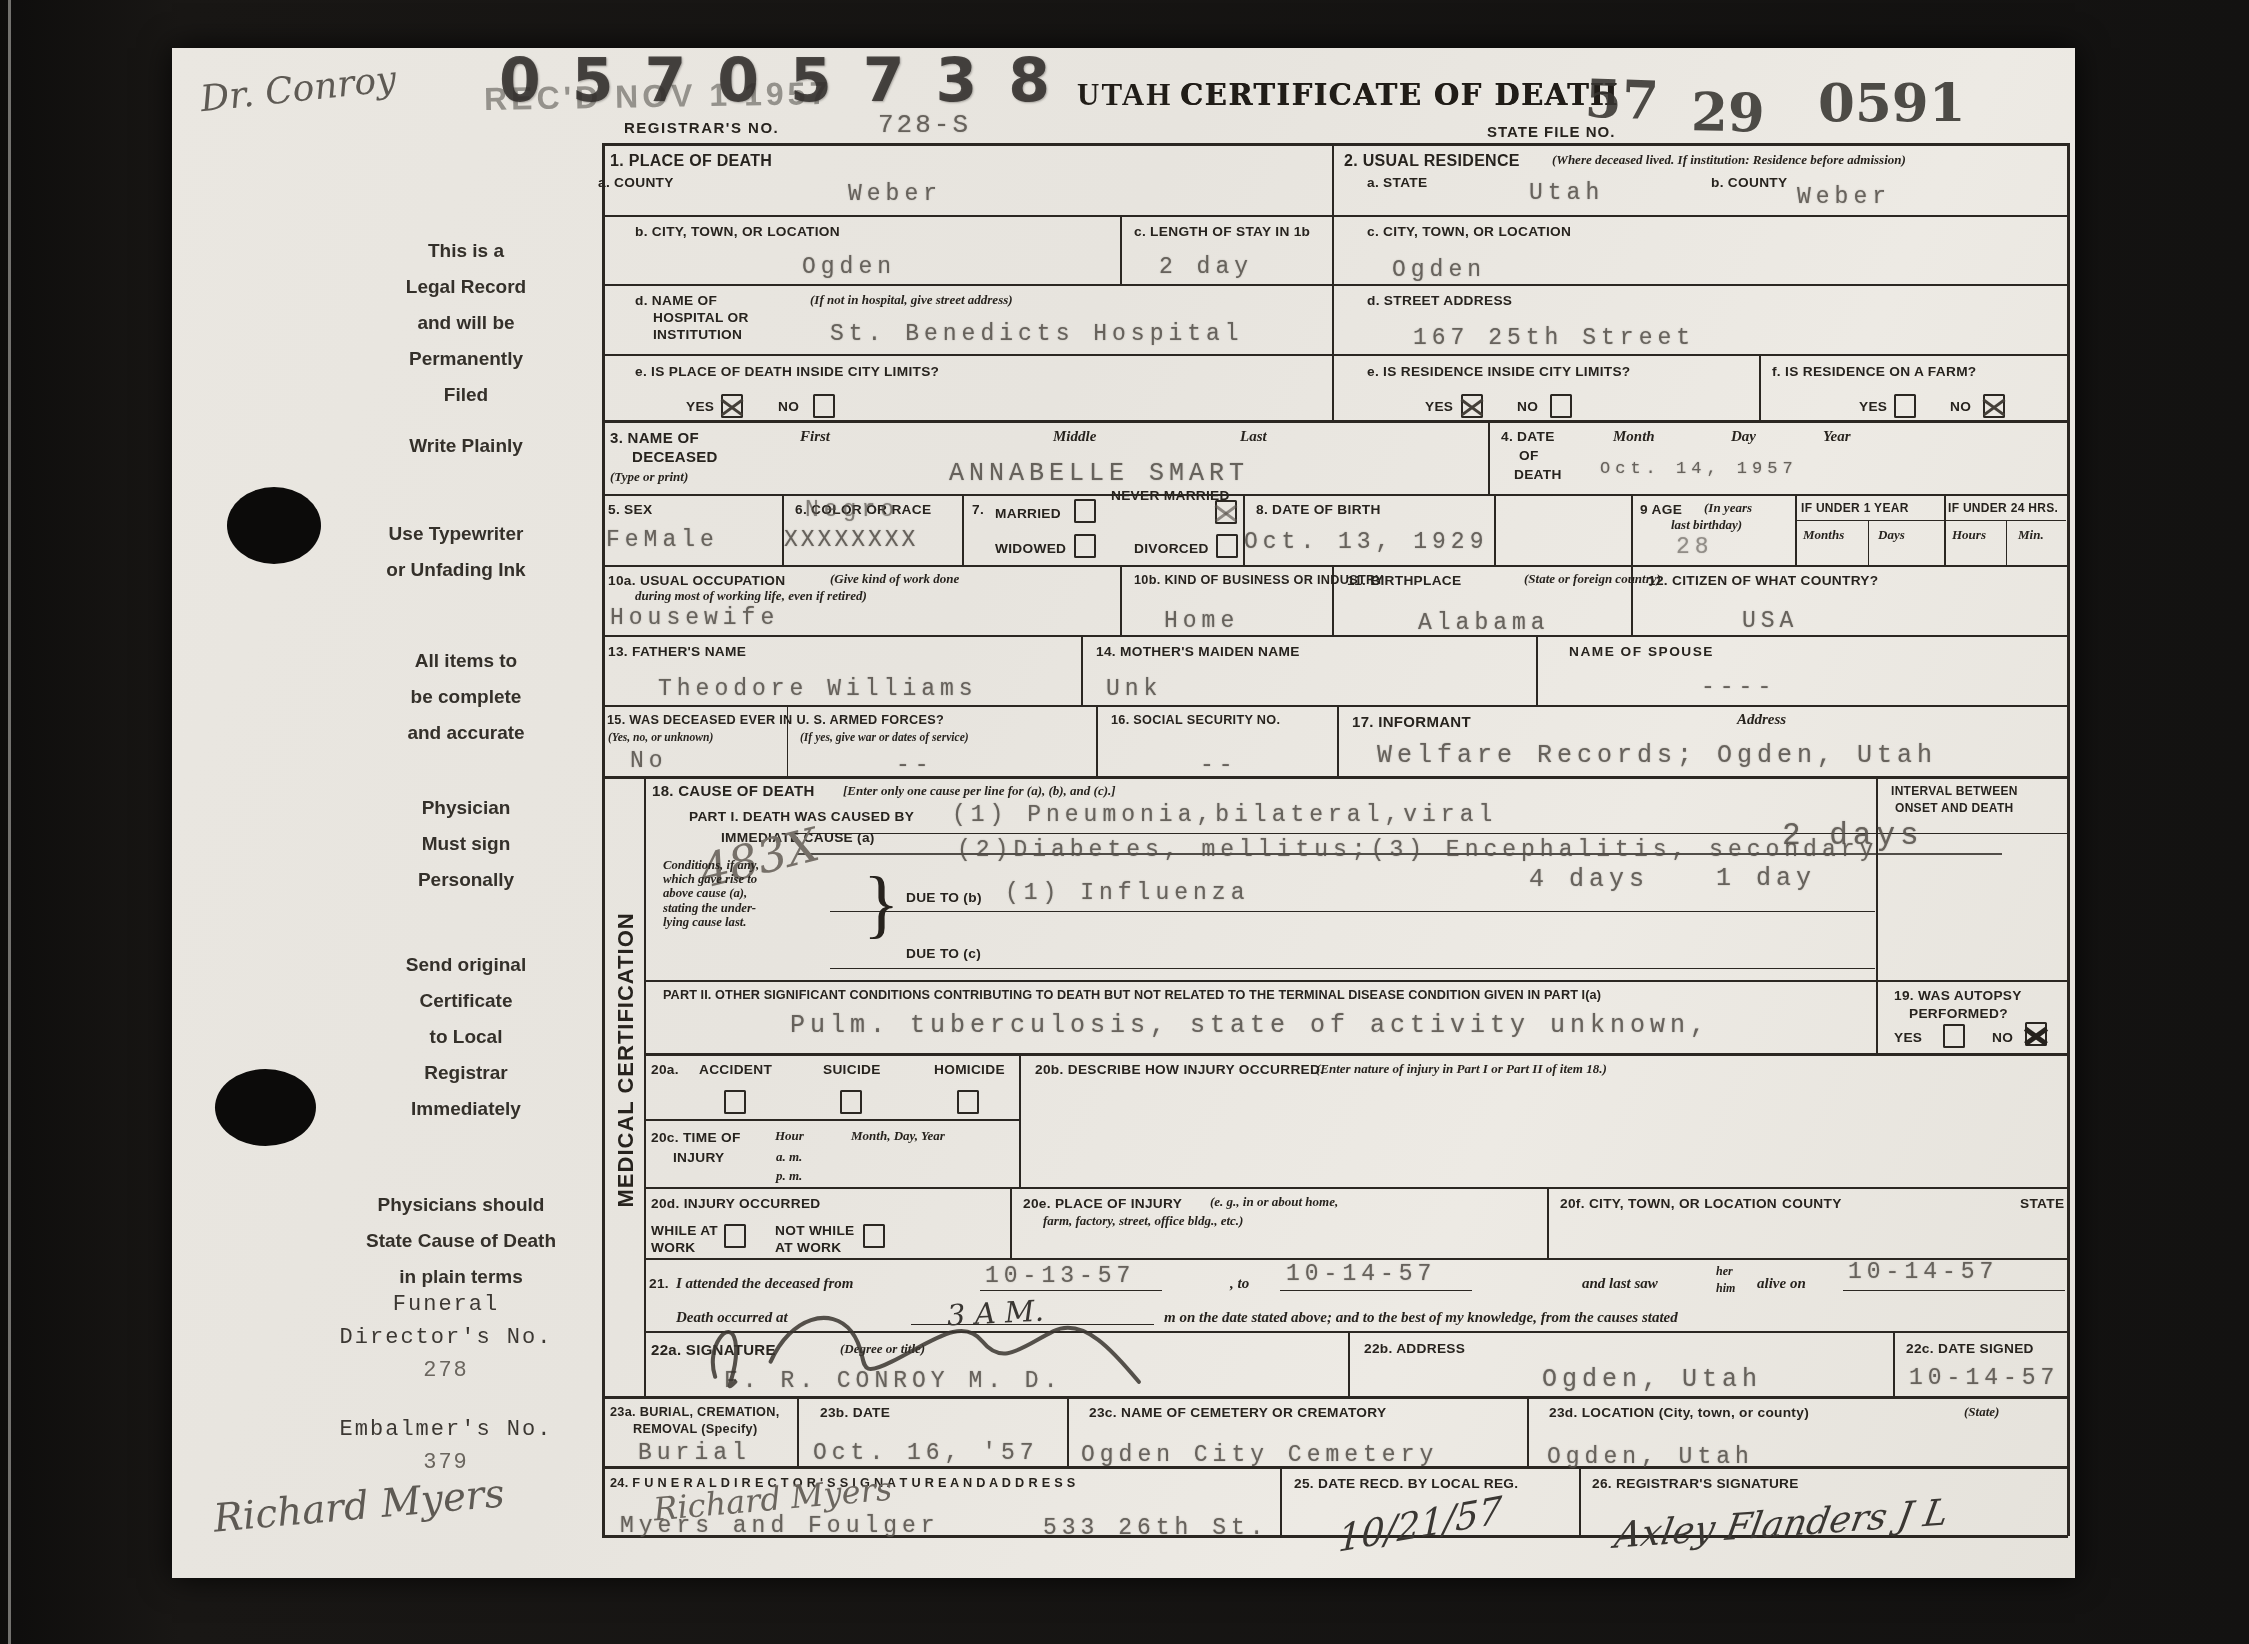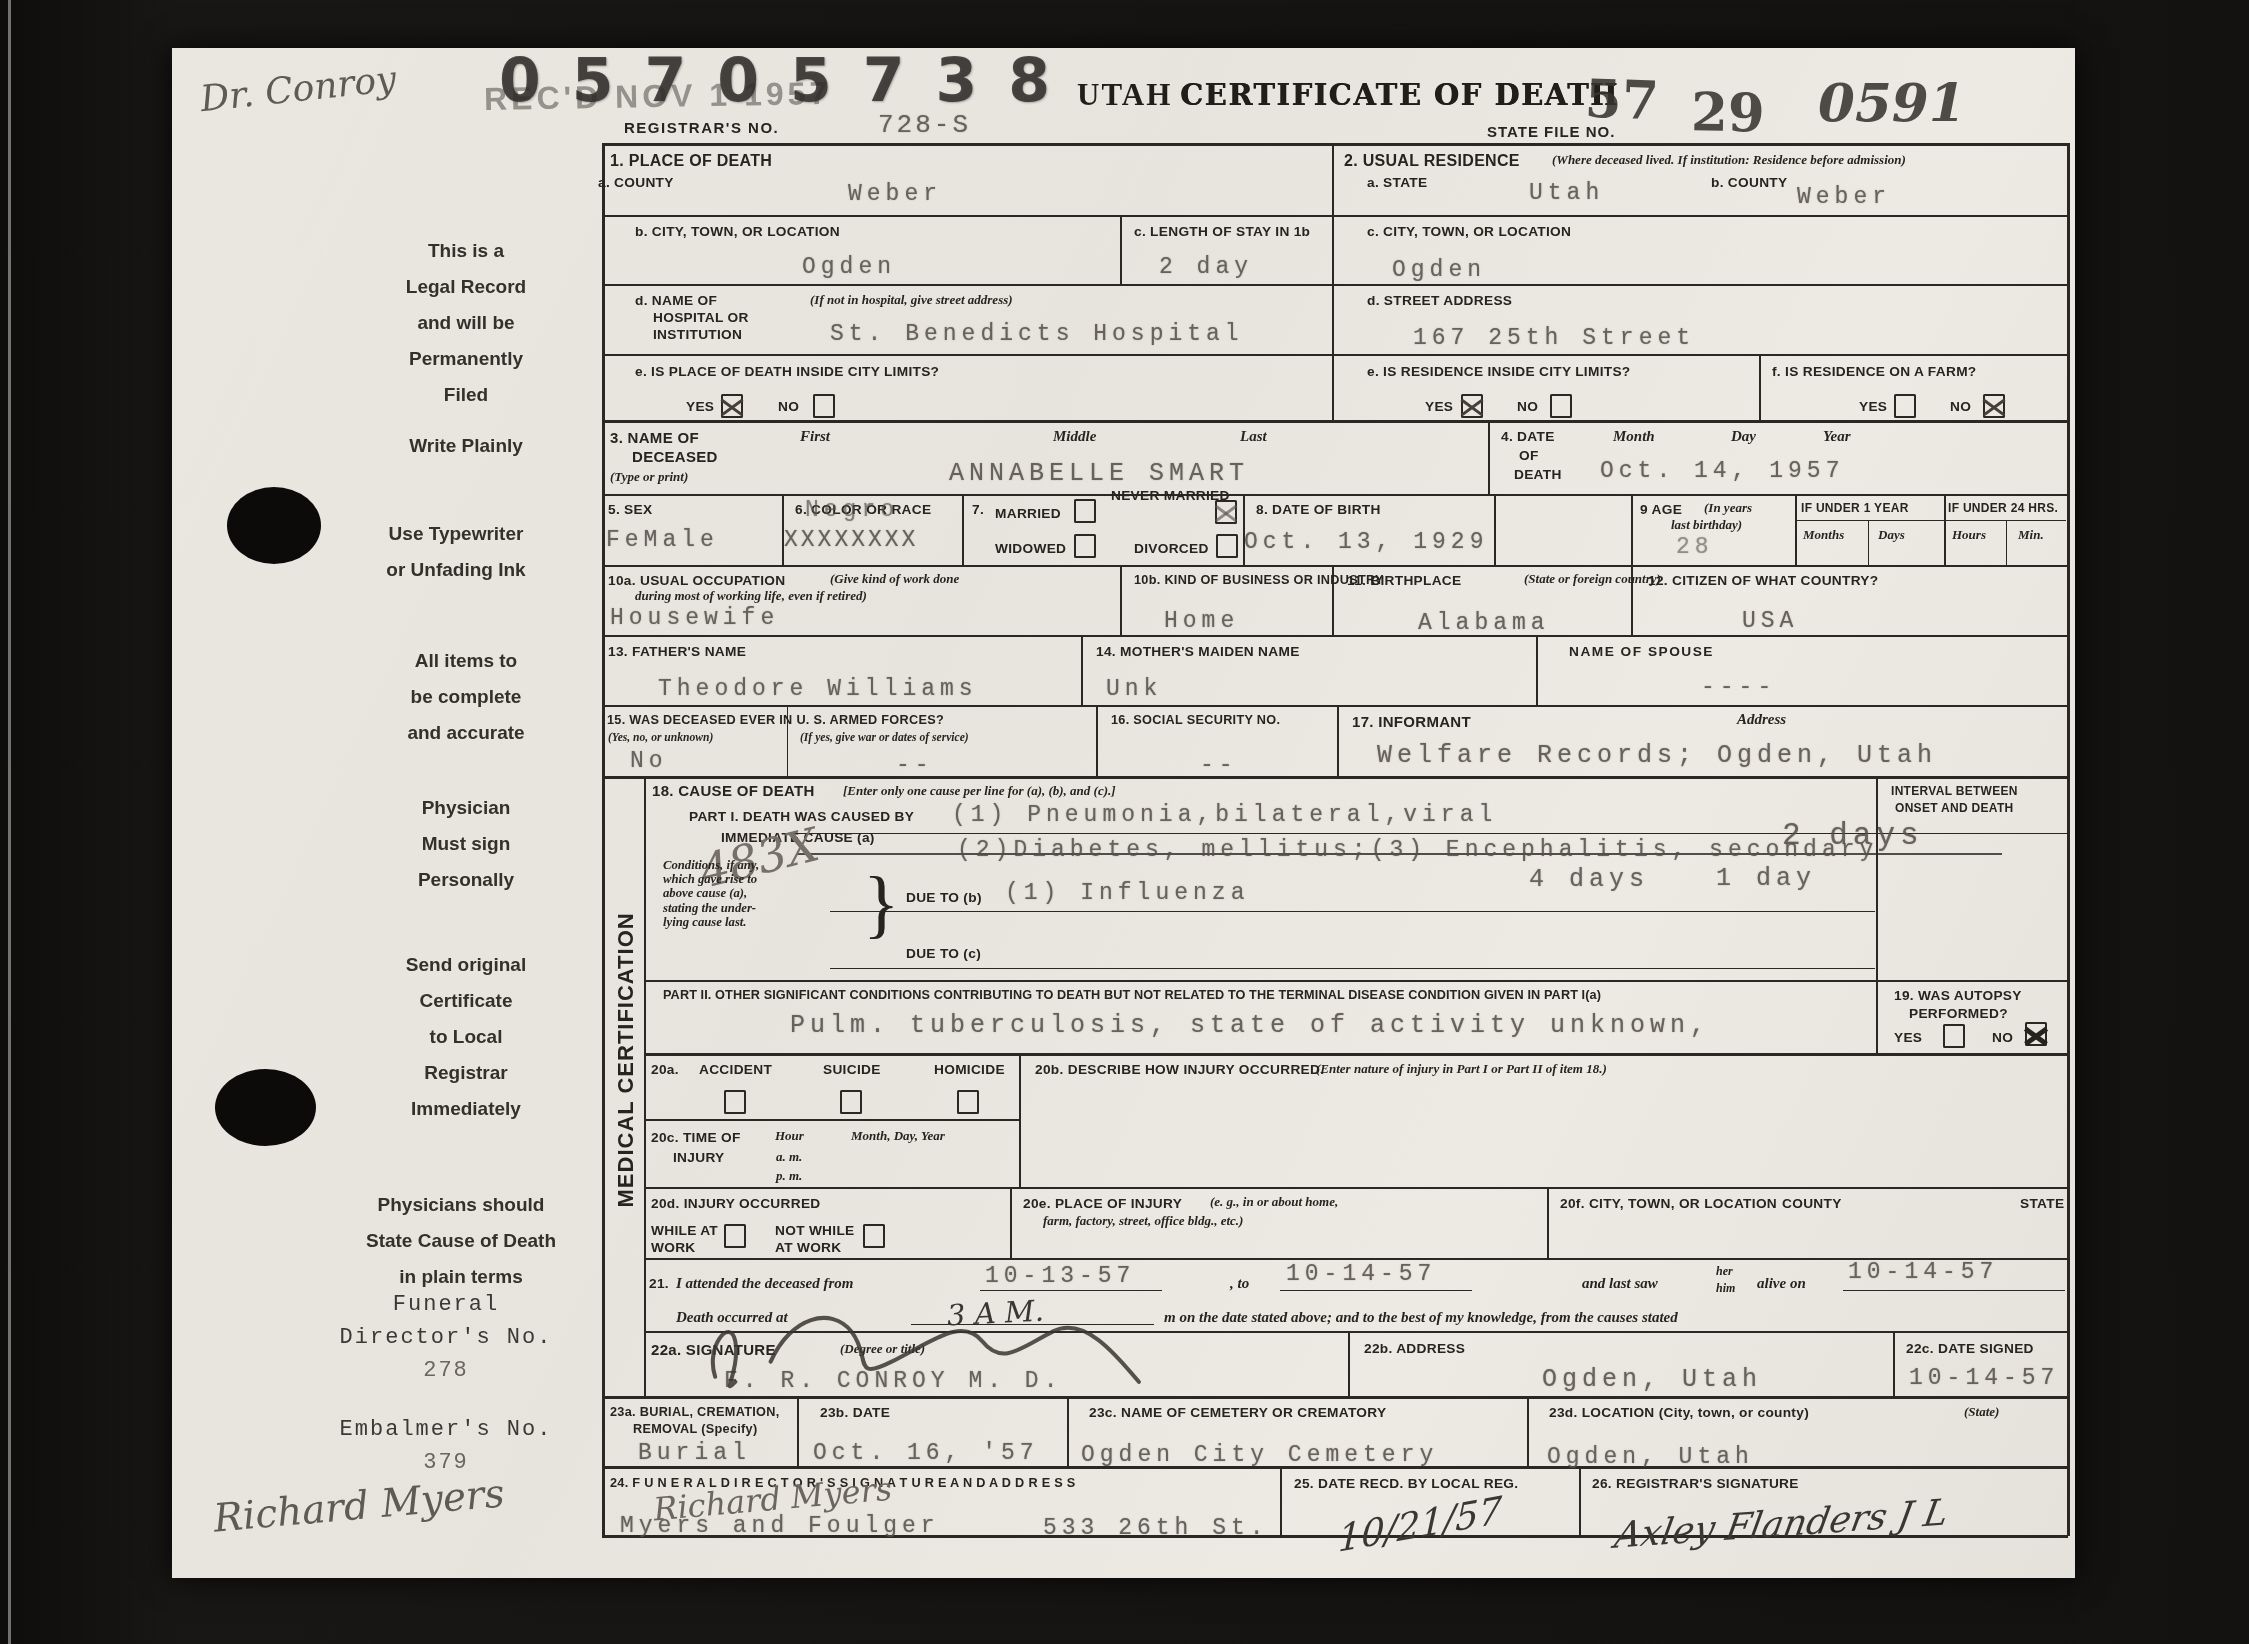--- a/index.html
+++ b/index.html
@@ -53,21 +53,21 @@
   <div class="hand" style="left:200px;top:71px;font-size:36px;transform:rotate(-6deg);">Dr. Conroy</div>
   <div class="stampgray" style="left:484px;top:78px;transform:rotate(-1deg);">REC'D NOV  1 1957</div>
   <div class="stampserial" style="left:499px;top:45px;">05705738</div>
   <div class="lbl" style="left:624px;top:119px;font-size:15px;letter-spacing:1.5px;">REGISTRAR'S NO.</div>
   <div class="typed t40" style="left:878px;top:112px;font-size:26px;">728-S</div>
   <div class="titleutah" style="left:1077px;top:77px;">UTAH</div>
   <div class="titlemain" style="left:1180px;top:78px;">CERTIFICATE OF DEATH</div>
   <div class="lbl" style="left:1487px;top:123px;font-size:15px;letter-spacing:1px;">STATE FILE NO.</div>
   <div class="stampfile" style="left:1585px;top:68px;transform:rotate(2deg);">57</div>
   <div class="stampfile" style="left:1691px;top:81px;transform:rotate(1deg);">29</div>
-  <div class="stampfile" style="left:1818px;top:71px;font-style:italic;">0591</div>
+  <div class="stampfile" style="left:1818px;top:71px;">0591</div>
 
   <div class="note" style="left:324px;top:233px;">
     <div>This is a</div>
       <div>Legal Record</div>
     <div>and will be</div>
       <div>Permanently</div>
     <div>Filed</div>
   </div>
   <div class="note" style="left:324px;top:428px;">
       <div>Write Plainly</div>
@@ -225,21 +225,21 @@
   <div class="hint" style="left:800px;top:428px;">First</div>
   <div class="hint" style="left:1053px;top:428px;">Middle</div>
   <div class="hint" style="left:1240px;top:428px;">Last</div>
   <div class="typed" style="left:949px;top:461px;font-size:25px;">ANNABELLE SMART</div>
   <div class="lbl" style="left:1501px;top:429px;">4. DATE</div>
   <div class="lbl" style="left:1519px;top:448px;">OF</div>
   <div class="lbl" style="left:1514px;top:467px;">DEATH</div>
   <div class="hint" style="left:1613px;top:428px;">Month</div>
   <div class="hint" style="left:1731px;top:428px;">Day</div>
   <div class="hint" style="left:1823px;top:428px;">Year</div>
-  <div class="typed" style="left:1600px;top:460px;font-size:23px;">Oct. 14, 1957</div>
+  <div class="typed" style="left:1600px;top:460px;font-size:17px;">Oct. 14, 1957</div>
 
   <div class="lbl" style="left:608px;top:502px;">5. SEX</div>
   <div class="typed" style="left:606px;top:529px;">FeMale</div>
   <div class="lbl" style="left:795px;top:502px;">6. COLOR OR RACE</div>
   <div class="typed" style="left:805px;top:499px;opacity:.7;">Negro</div>
   <div class="typed" style="left:784px;top:529px;letter-spacing:3px;">XXXXXXXX</div>
   <div class="lbl" style="left:972px;top:502px;">7.</div>
   <div class="lbl" style="left:995px;top:506px;text-align:center;">MARRIED</div>
   <div class="cb xbold" style="left:1074px;top:499px;"></div>
   <div class="lbl" style="left:1111px;top:488px;">NEVER MARRIED</div>

